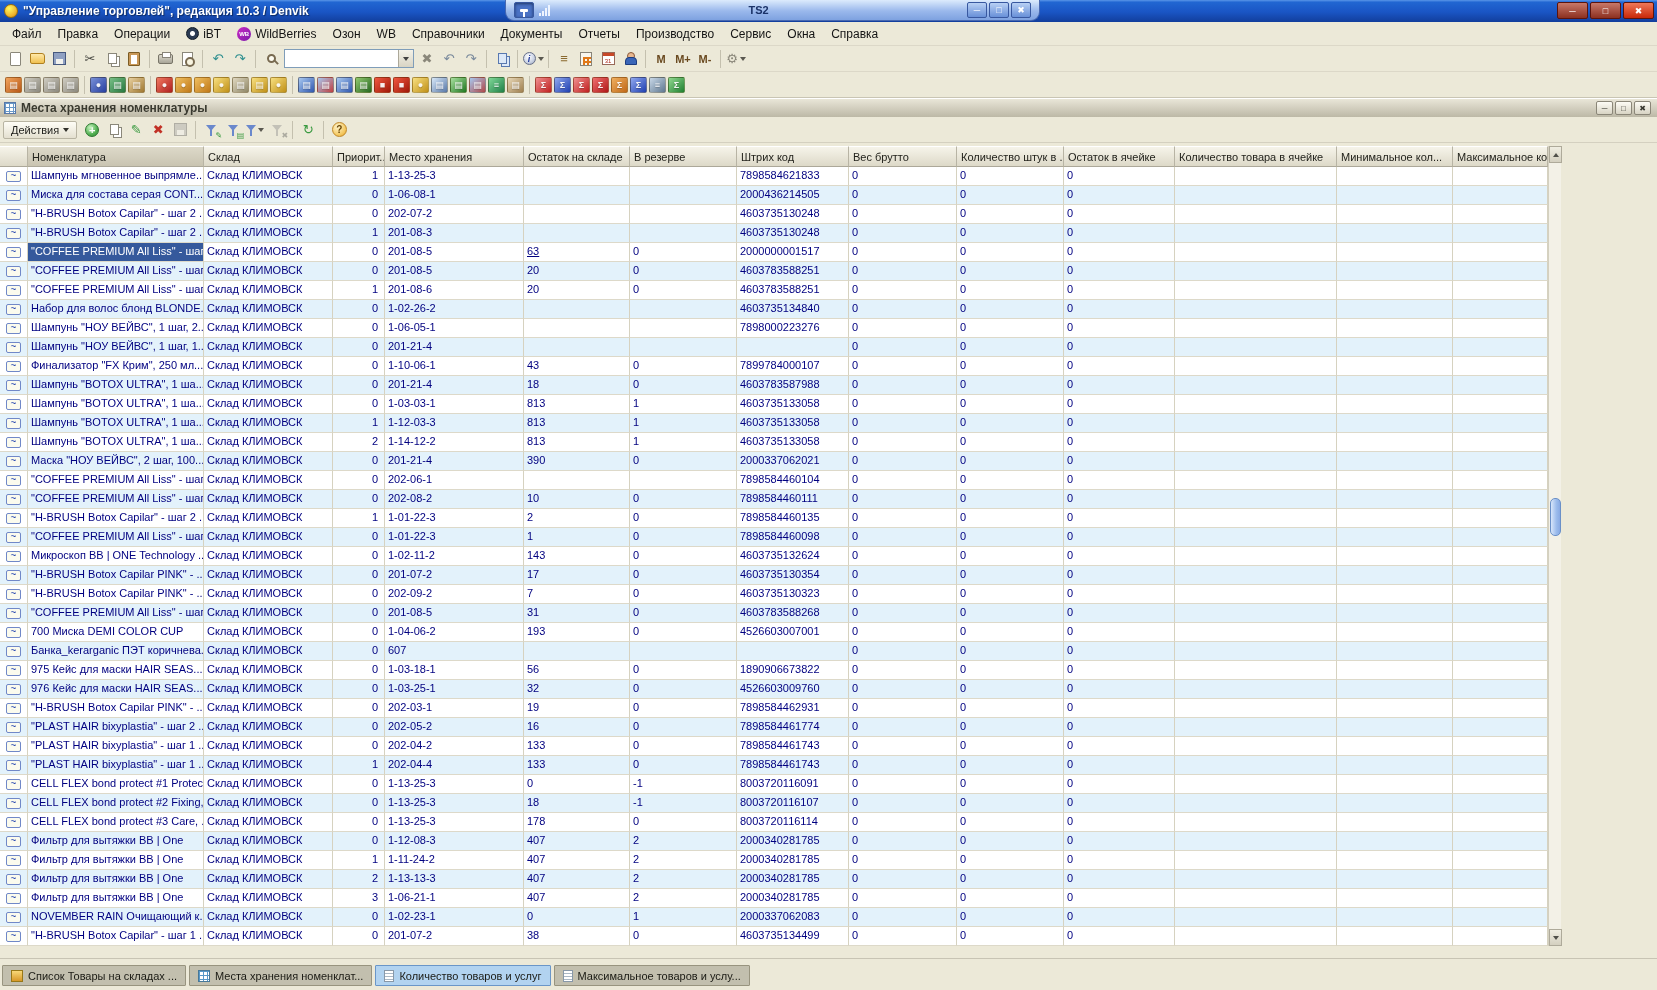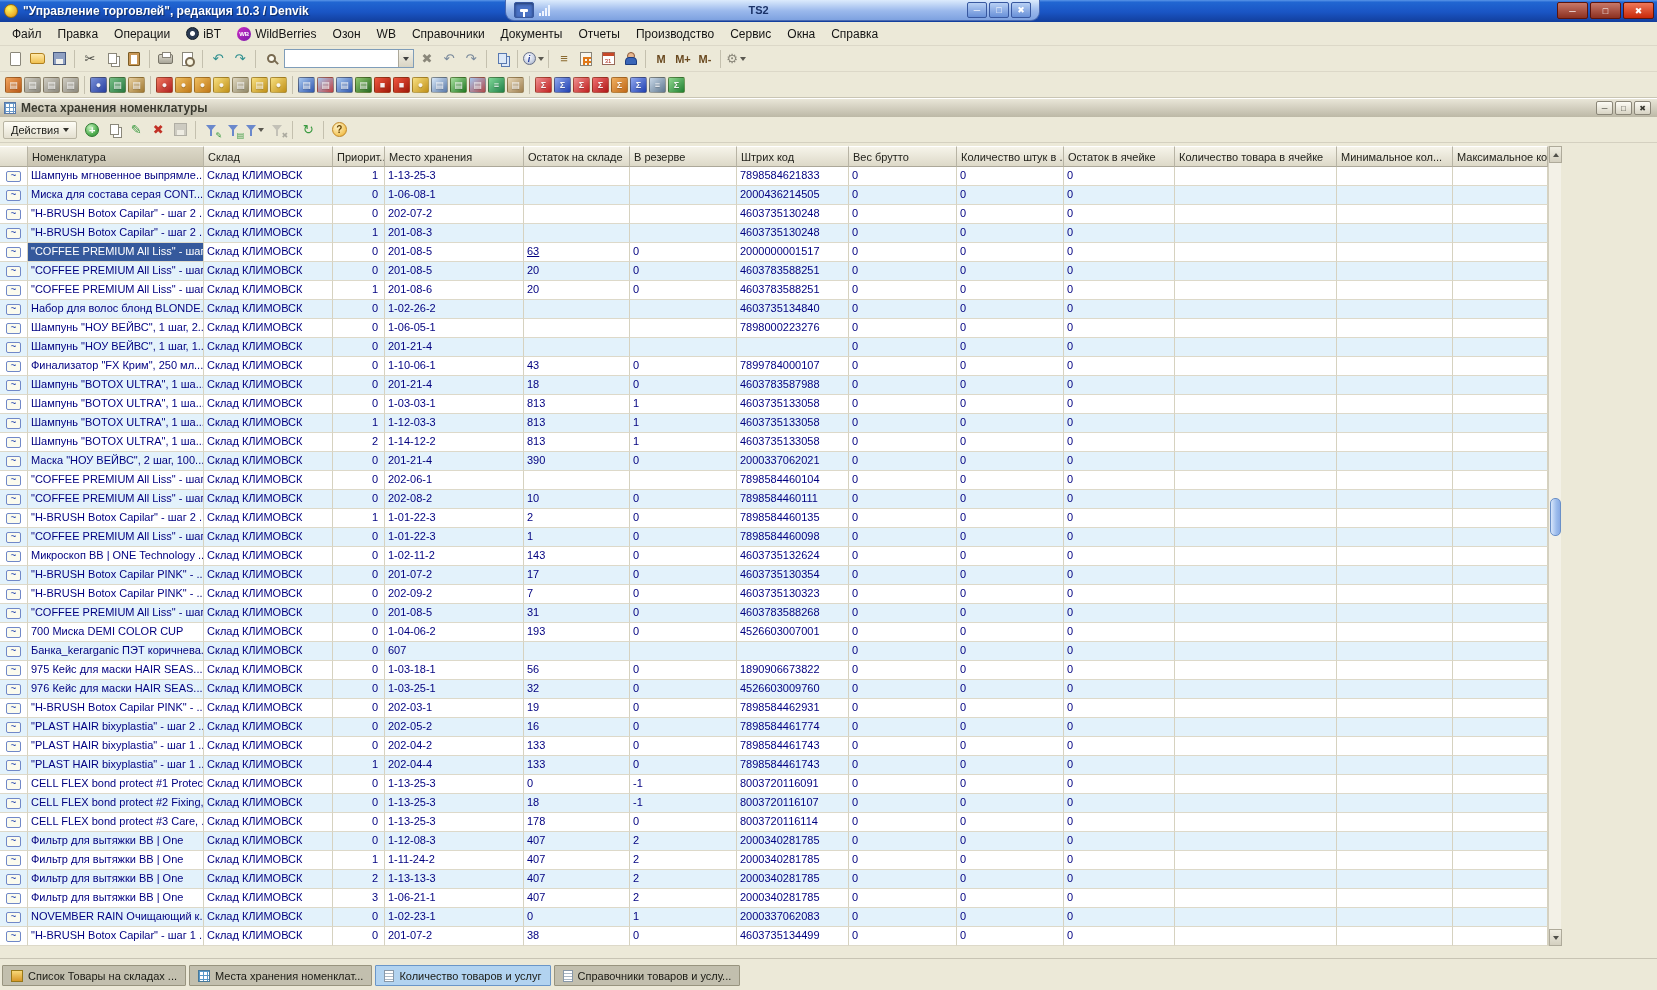--- a/index.html
+++ b/index.html
@@ -1217,17 +1217,17 @@
       <div class="task-tab">
         <span class="tico grid-tab-icon"></span>
         <span>Места хранения номенклат...</span>
       </div>
       <div class="task-tab active">
         <span class="tico doc-tab-icon"></span>
         <span>Количество товаров и услуг</span>
       </div>
       <div class="task-tab">
         <span class="tico doc-tab-icon"></span>
-        <span>Справочники товаров и услу...</span>
+        <span>Максимальное товаров и услу...</span>
       </div>
     </div>
 
 </div>
 
 </body></html>

